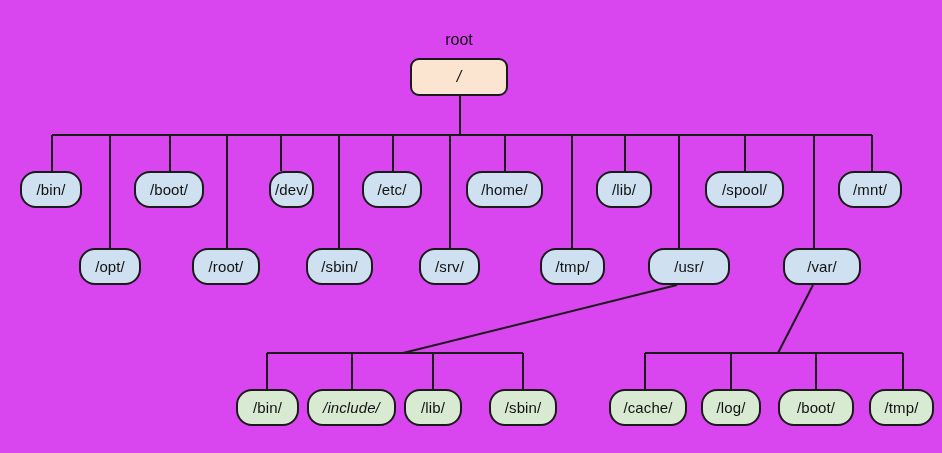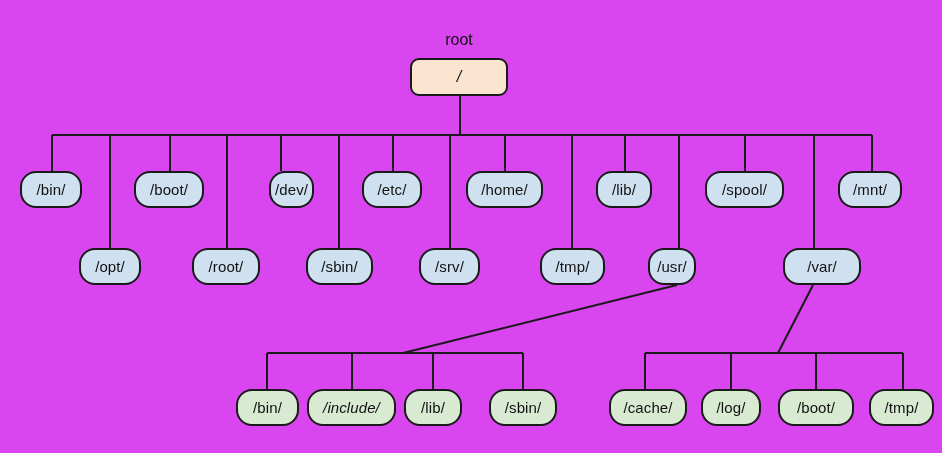--- a/index.html
+++ b/index.html
@@ -144,21 +144,21 @@
       </div>
       <div class="node level1-node" style="left: 306px; top: 248px; width: 67px; height: 37px;">
         <span>/sbin/</span>
       </div>
       <div class="node level1-node" style="left: 419px; top: 248px; width: 61px; height: 37px;">
         <span>/srv/</span>
       </div>
       <div class="node level1-node" style="left: 540px; top: 248px; width: 65px; height: 37px;">
         <span>/tmp/</span>
       </div>
-      <div class="node level1-node" style="left: 648px; top: 248px; width: 48px; height: 37px;">
+      <div class="node level1-node" style="left: 648px; top: 248px; width: 82px; height: 37px;">
         <span>/usr/</span>
       </div>
       <div class="node level1-node" style="left: 783px; top: 248px; width: 78px; height: 37px;">
         <span>/var/</span>
       </div>
       <div class="node leaf-node" style="left: 236px; top: 389px; width: 63px; height: 37px;">
         <span>/bin/</span>
       </div>
       <div class="node leaf-node" style="left: 307px; top: 389px; width: 89px; height: 37px; font-style: italic;">
         <span>/include/</span>

